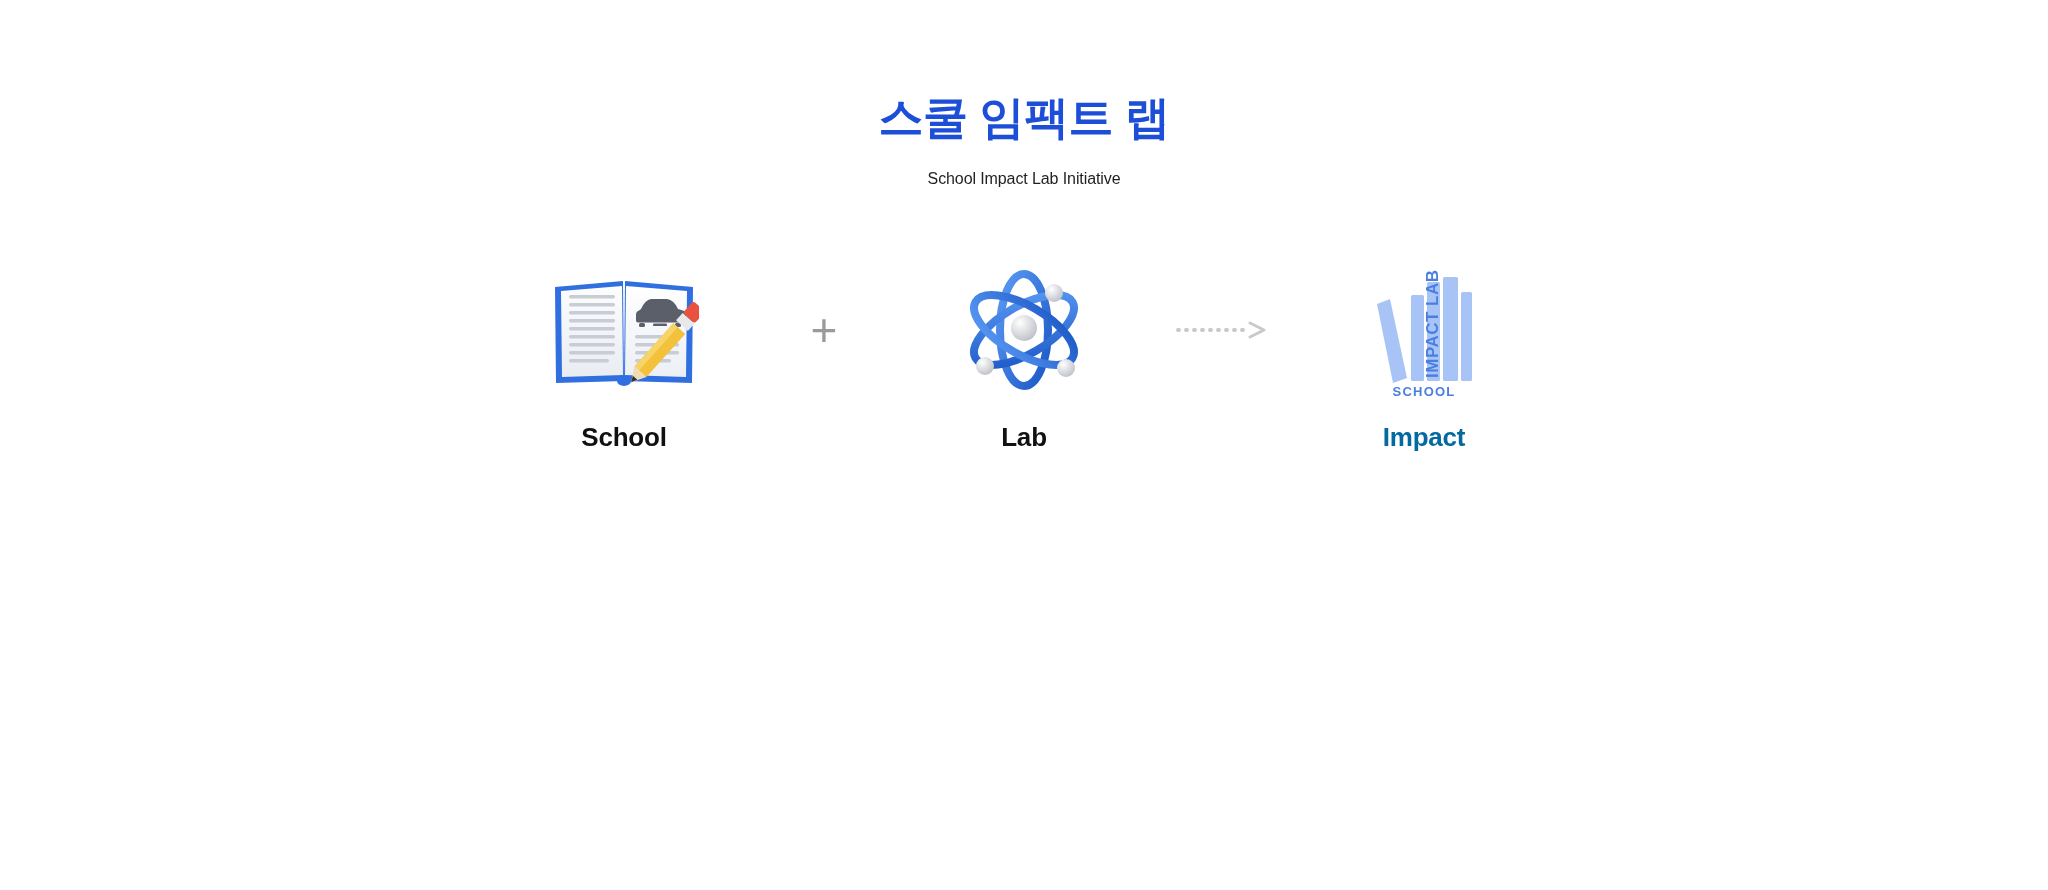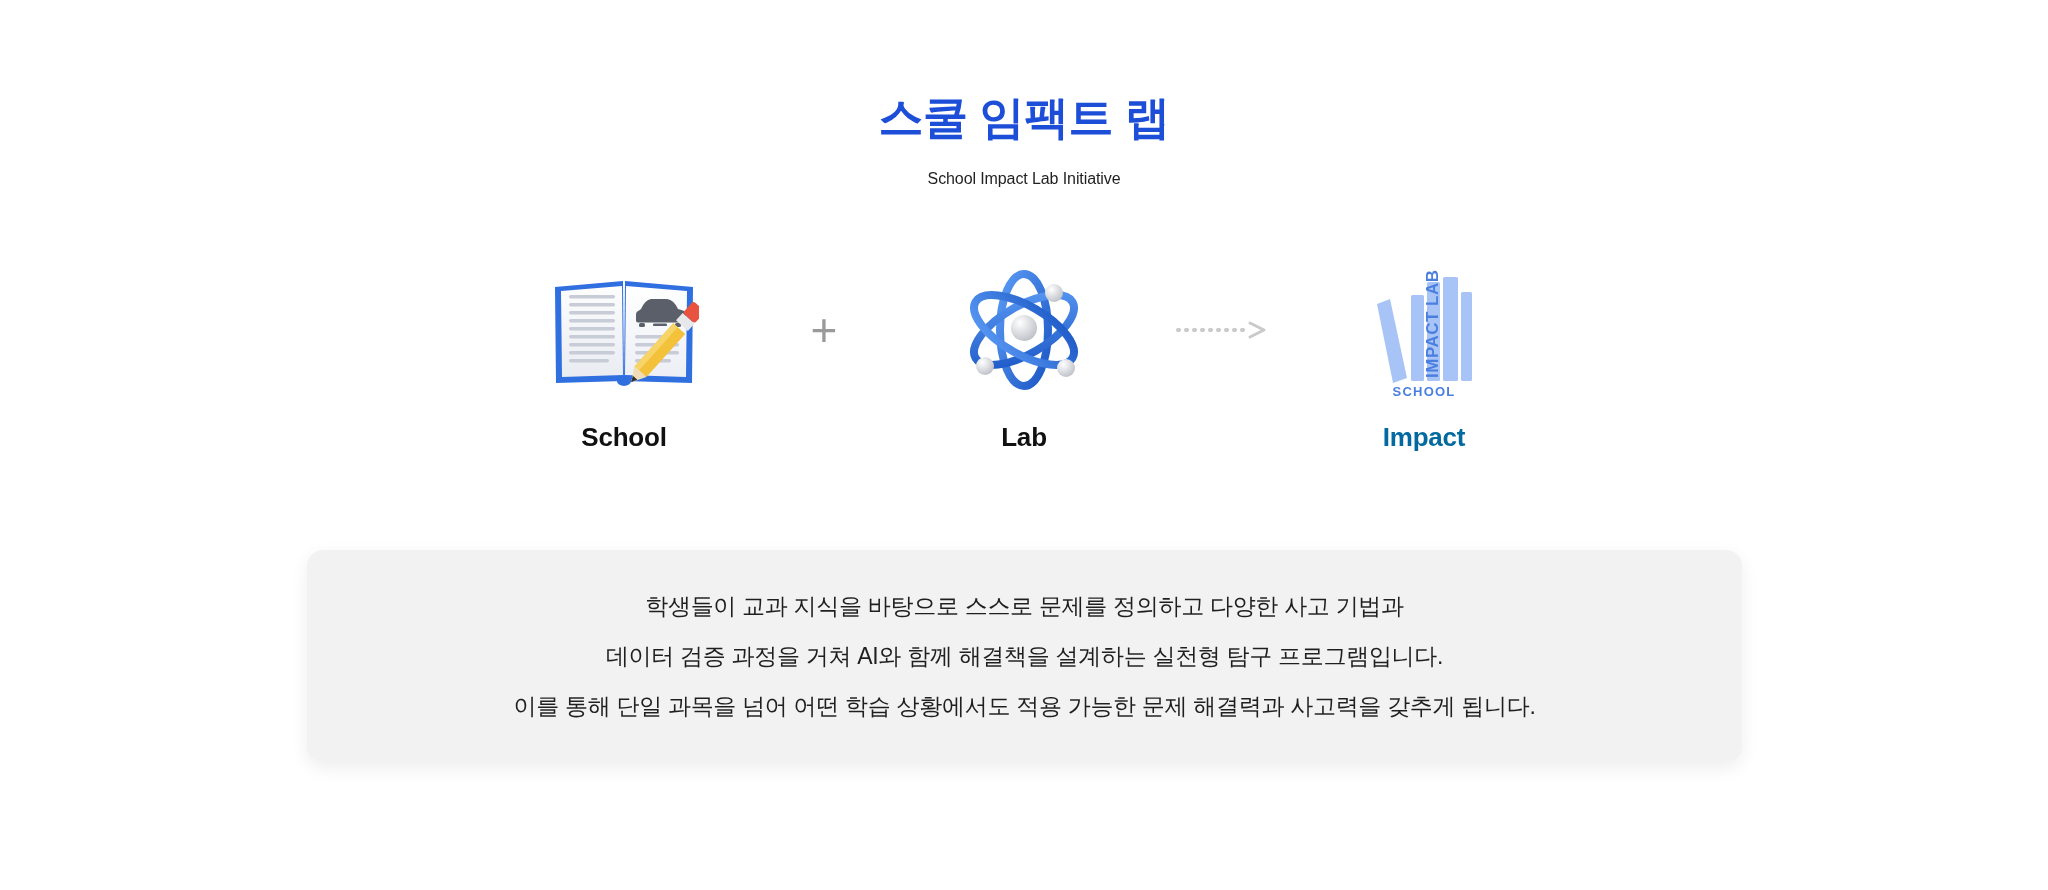--- a/index.html
+++ b/index.html
@@ -251,19 +251,14 @@
           <text x="-118" y="79" transform="rotate(-90)" font-family="'Liberation Sans', sans-serif" font-size="17" font-weight="700" letter-spacing="0.5" fill="#4a7fe0">IMPACT LAB</text>
 
           <text x="65" y="136" text-anchor="middle" font-family="'Liberation Sans', sans-serif" font-size="13" font-weight="700" letter-spacing="1.2" fill="#4a7fe0">SCHOOL</text>
         </svg>
       </div>
       <div class="flow-label accent">Impact</div>
     </div>
 
   </div>
 
-  <div class="desc-card">
-    <div class="desc-line">학생들이 교과 지식을 바탕으로 스스로 문제를 정의하고 다양한 사고 기법과</div>
-    <div class="desc-line">데이터 검증 과정을 거쳐 AI와 함께 해결책을 설계하는 실천형 탐구 프로그램입니다.</div>
-    <div class="desc-line">이를 통해 단일 과목을 넘어 어떤 학습 상황에서도 적용 가능한 문제 해결력과 사고력을 갖추게 됩니다.</div>
-  </div>
 
 </div>
 
 </body></html>

